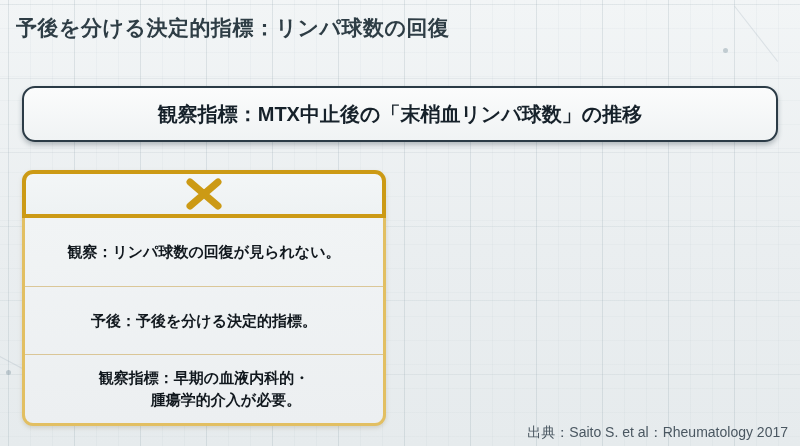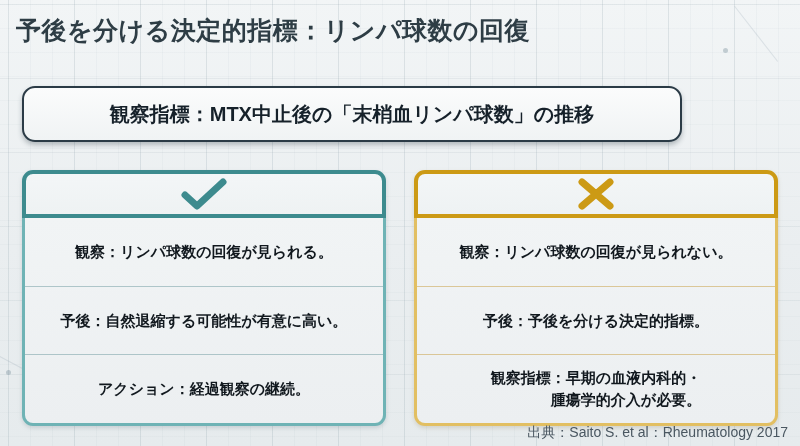--- a/index.html
+++ b/index.html
@@ -54,33 +54,33 @@
     background: rgba(150,168,178,0.25);
     height: 1px;
     transform-origin: 0 0;
   }
 
   
   .slide-title {
     position: absolute;
     left: 16px;
     top: 14px;
-    font-size: 25px;
+    font-size: 21px;
     font-weight: bold;
     color: #2e3d45;
     letter-spacing: .5px;
     white-space: nowrap;
   }
 
   
   .subtitle-box {
     position: absolute;
     left: 22px;
     top: 86px;
-    width: 660px;
+    width: 756px;
     height: 56px;
     box-sizing: border-box;
     border: 2px solid #2b3b46;
     border-radius: 13px;
     background: linear-gradient(180deg, #fbfcfc 0%, #f0f3f4 100%);
     box-shadow: 0 3px 5px rgba(40,55,65,0.30);
     display: flex;
     align-items: center;
     justify-content: center;
   }
@@ -163,21 +163,21 @@
   .row + .row { border-top: 1px solid rgba(120,160,165,0.55); }
   .panel.ng .row + .row { border-top: 1px solid rgba(205,170,90,0.60); }
 
   .row-text {
     font-size: 15px;
     font-weight: bold;
     color: #11181e;
     line-height: 1.45;
   }
   .row-text .ln { display: block; }
-  .row-text .ln.indent { padding-left: 44px; text-align: right; }
+  .row-text .ln.indent { padding-left: 44px; }
 
   
   .source-note {
     position: absolute;
     right: 12px;
     bottom: 4px;
     font-size: 14px;
     color: #4a5761;
     white-space: nowrap;
   }
@@ -195,38 +195,20 @@
   <div class="diag-line" style="left:0px; top:356px; width:64px; transform:rotate(28deg);"></div>
 
   <div class="slide-title">予後を分ける決定的指標：リンパ球数の回復</div>
 
   <div class="subtitle-box">
     <span class="subtitle-text">観察指標：MTX中止後の「末梢血リンパ球数」の推移</span>
   </div>
 
   <div class="cols">
 
-    <div class="panel ok">
-      <div class="panel-head">
-        <svg class="mark-icon" width="46" height="32" viewBox="0 0 46 32" aria-hidden="true">
-          <path d="M4 17 L16 28 L42 4" fill="none" stroke="#3d8b8e" stroke-width="7" stroke-linecap="round" stroke-linejoin="round"></path>
-        </svg>
-      </div>
-      <div class="panel-body">
-        <div class="row">
-          <div class="row-text">観察：リンパ球数の回復が見られる。</div>
-        </div>
-        <div class="row">
-          <div class="row-text">予後：自然退縮する可能性が有意に高い。</div>
-        </div>
-        <div class="row">
-          <div class="row-text">アクション：経過観察の継続。</div>
-        </div>
-      </div>
-    </div>
 
     <div class="panel ng">
       <div class="panel-head">
         <svg class="mark-icon" width="40" height="32" viewBox="0 0 40 32" aria-hidden="true">
           <path d="M6 4 L34 28 M34 4 L6 28" fill="none" stroke="#cc9a15" stroke-width="7" stroke-linecap="round"></path>
         </svg>
       </div>
       <div class="panel-body">
         <div class="row">
           <div class="row-text">観察：リンパ球数の回復が見られない。</div>

